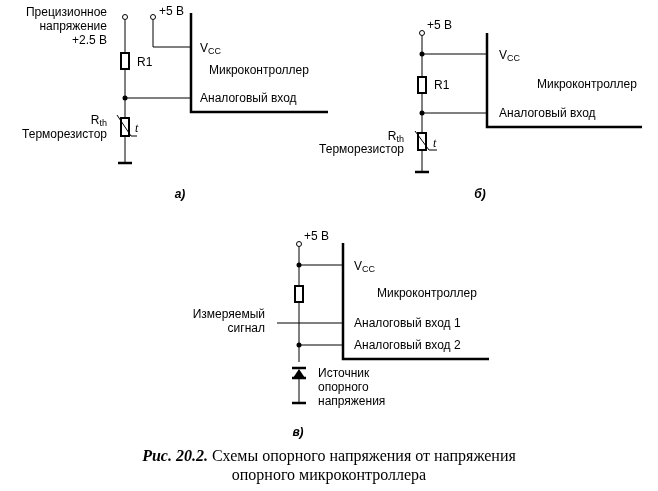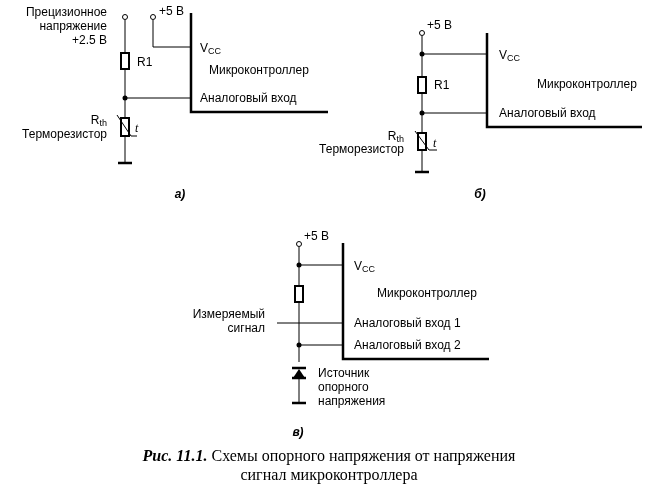--- a/index.html
+++ b/index.html
@@ -111,15 +111,15 @@
     <text class="lbl" x="354" y="270"><tspan>V</tspan><tspan class="sub" dy="2">CC</tspan></text>
     <text class="lbl" x="377" y="297">Микроконтроллер</text>
     <text class="lbl" x="354" y="327">Аналоговый вход 1</text>
     <text class="lbl" x="354" y="349">Аналоговый вход 2</text>
 
     <text class="fig" x="298" y="436">в)</text>
   </g>
 </svg>
 
 <div class="caption">
-  <div><b>Рис. 11.1.</b><span> Схемы опорного напряжения от напряжения</span></div>
-  <div>сигнал микроконтроллера</div>
+  <div><b>Рис. 20.2.</b><span> Схемы опорного напряжения от напряжения</span></div>
+  <div>опорного микроконтроллера</div>
 </div>
 
 </body></html>

